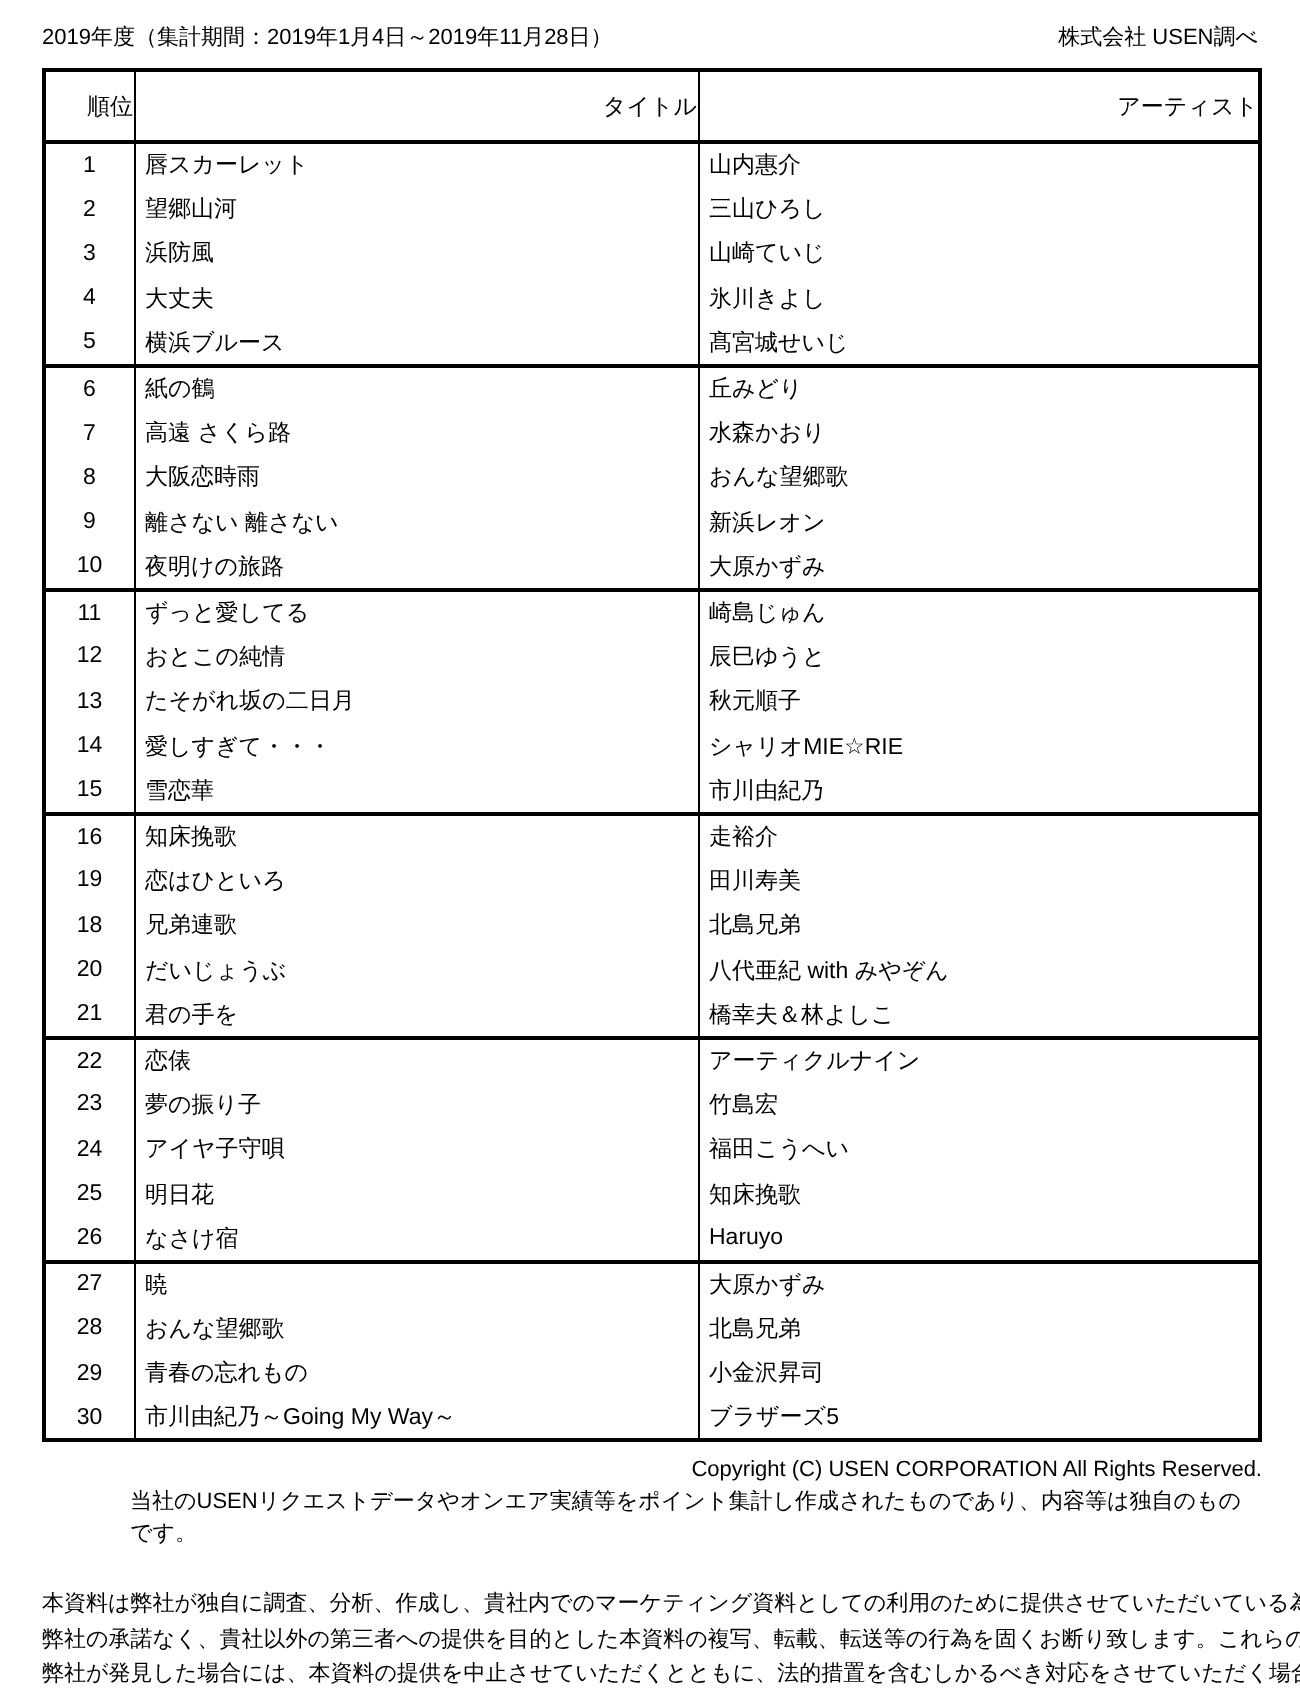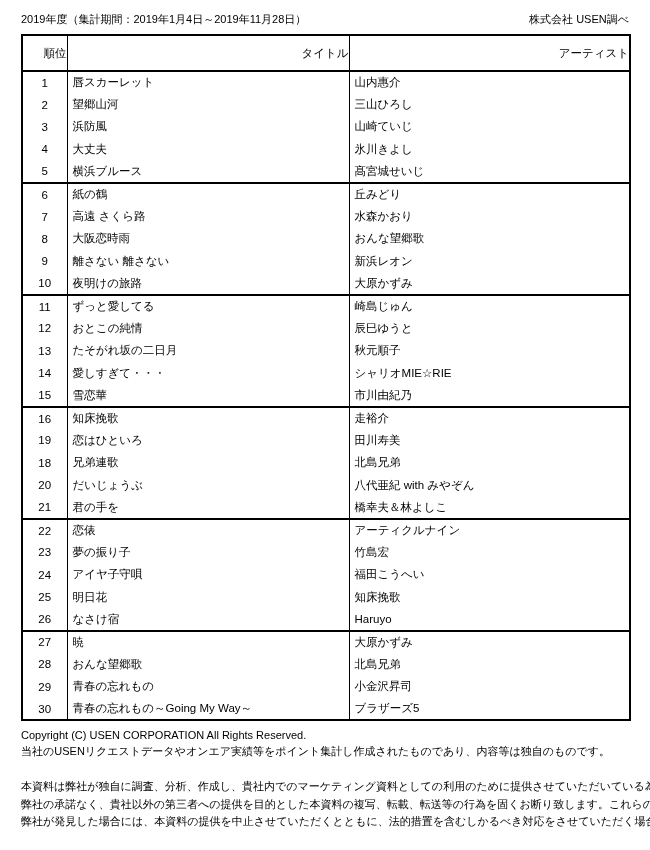--- a/index.html
+++ b/index.html
@@ -50,22 +50,22 @@
     vertical-align: middle;
     white-space: nowrap;
     overflow: hidden;
   }
   table.ranking td.col-rank { text-align: center; }
   table.ranking td.col-title,
   table.ranking td.col-artist { text-align: left; padding-left: 5px; }
   table.ranking tbody tr:nth-child(5n) td { border-bottom: 2px solid #000; }
 
   .footer { width: 610px; font-size: 11px; }
-  .copyright { margin-top: 6px; line-height: 16px; }
-  .data-note { line-height: 16px; }
+  .copyright { margin-top: 6px; line-height: 16px; text-align: right; }
+  .data-note { line-height: 16px; margin-left: 44px; }
   .disclaimer { margin-top: 19px; }
   .disclaimer div { line-height: 17.5px; white-space: nowrap; }
 </style>
 </head>
 <body>
 
 <div class="page">
 
   <div class="top-line">
     <span>2019年度（集計期間：2019年1月4日～2019年11月28日）</span>
@@ -221,21 +221,21 @@
           <td class="col-title">おんな望郷歌</td>
           <td class="col-artist">北島兄弟</td>
         </tr>
         <tr>
           <td class="col-rank">29</td>
           <td class="col-title">青春の忘れもの</td>
           <td class="col-artist">小金沢昇司</td>
         </tr>
         <tr>
           <td class="col-rank">30</td>
-          <td class="col-title">青春の忘れもの～Going My Way～</td>
+          <td class="col-title">市川由紀乃～Going My Way～</td>
           <td class="col-artist">ブラザーズ5</td>
         </tr>
       </tbody>
   </table>
 
   <div class="footer">
     <div class="copyright">Copyright (C) USEN CORPORATION All Rights Reserved.</div>
     <div class="data-note">当社のUSENリクエストデータやオンエア実績等をポイント集計し作成されたものであり、内容等は独自のものです。</div>
     <div class="disclaimer">
       <div>本資料は弊社が独自に調査、分析、作成し、貴社内でのマーケティング資料としての利用のために提供させていただいている為、</div>

